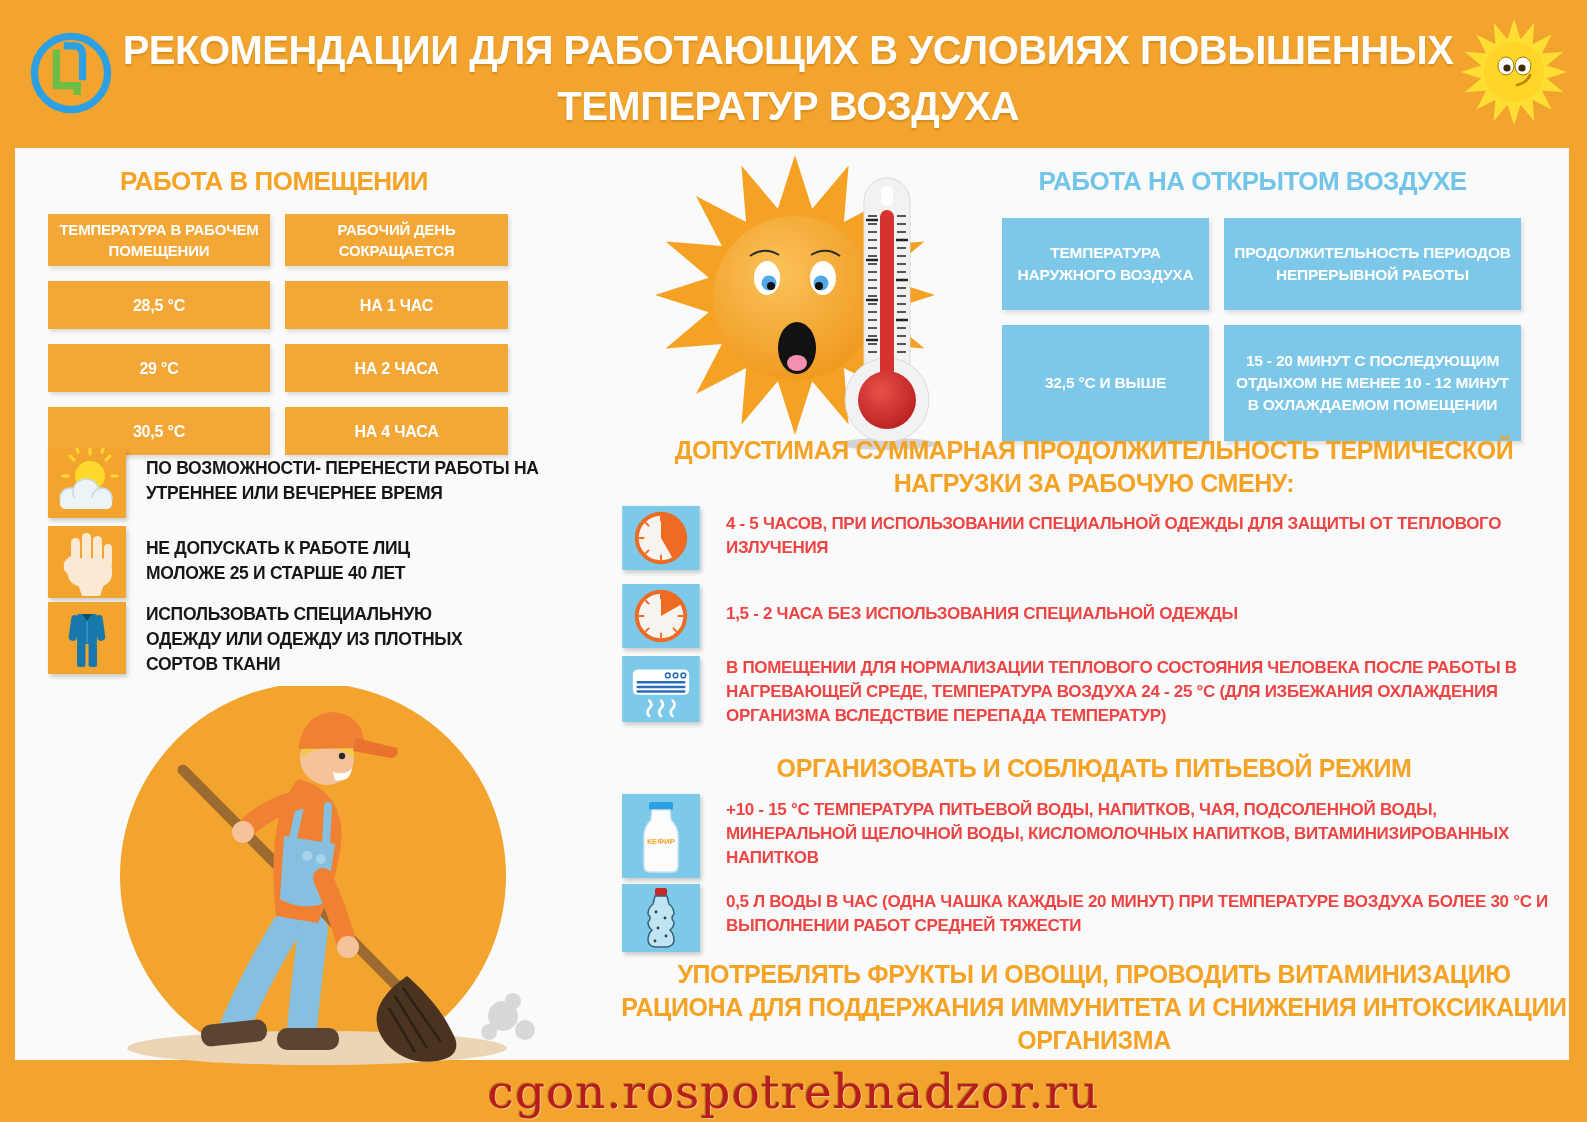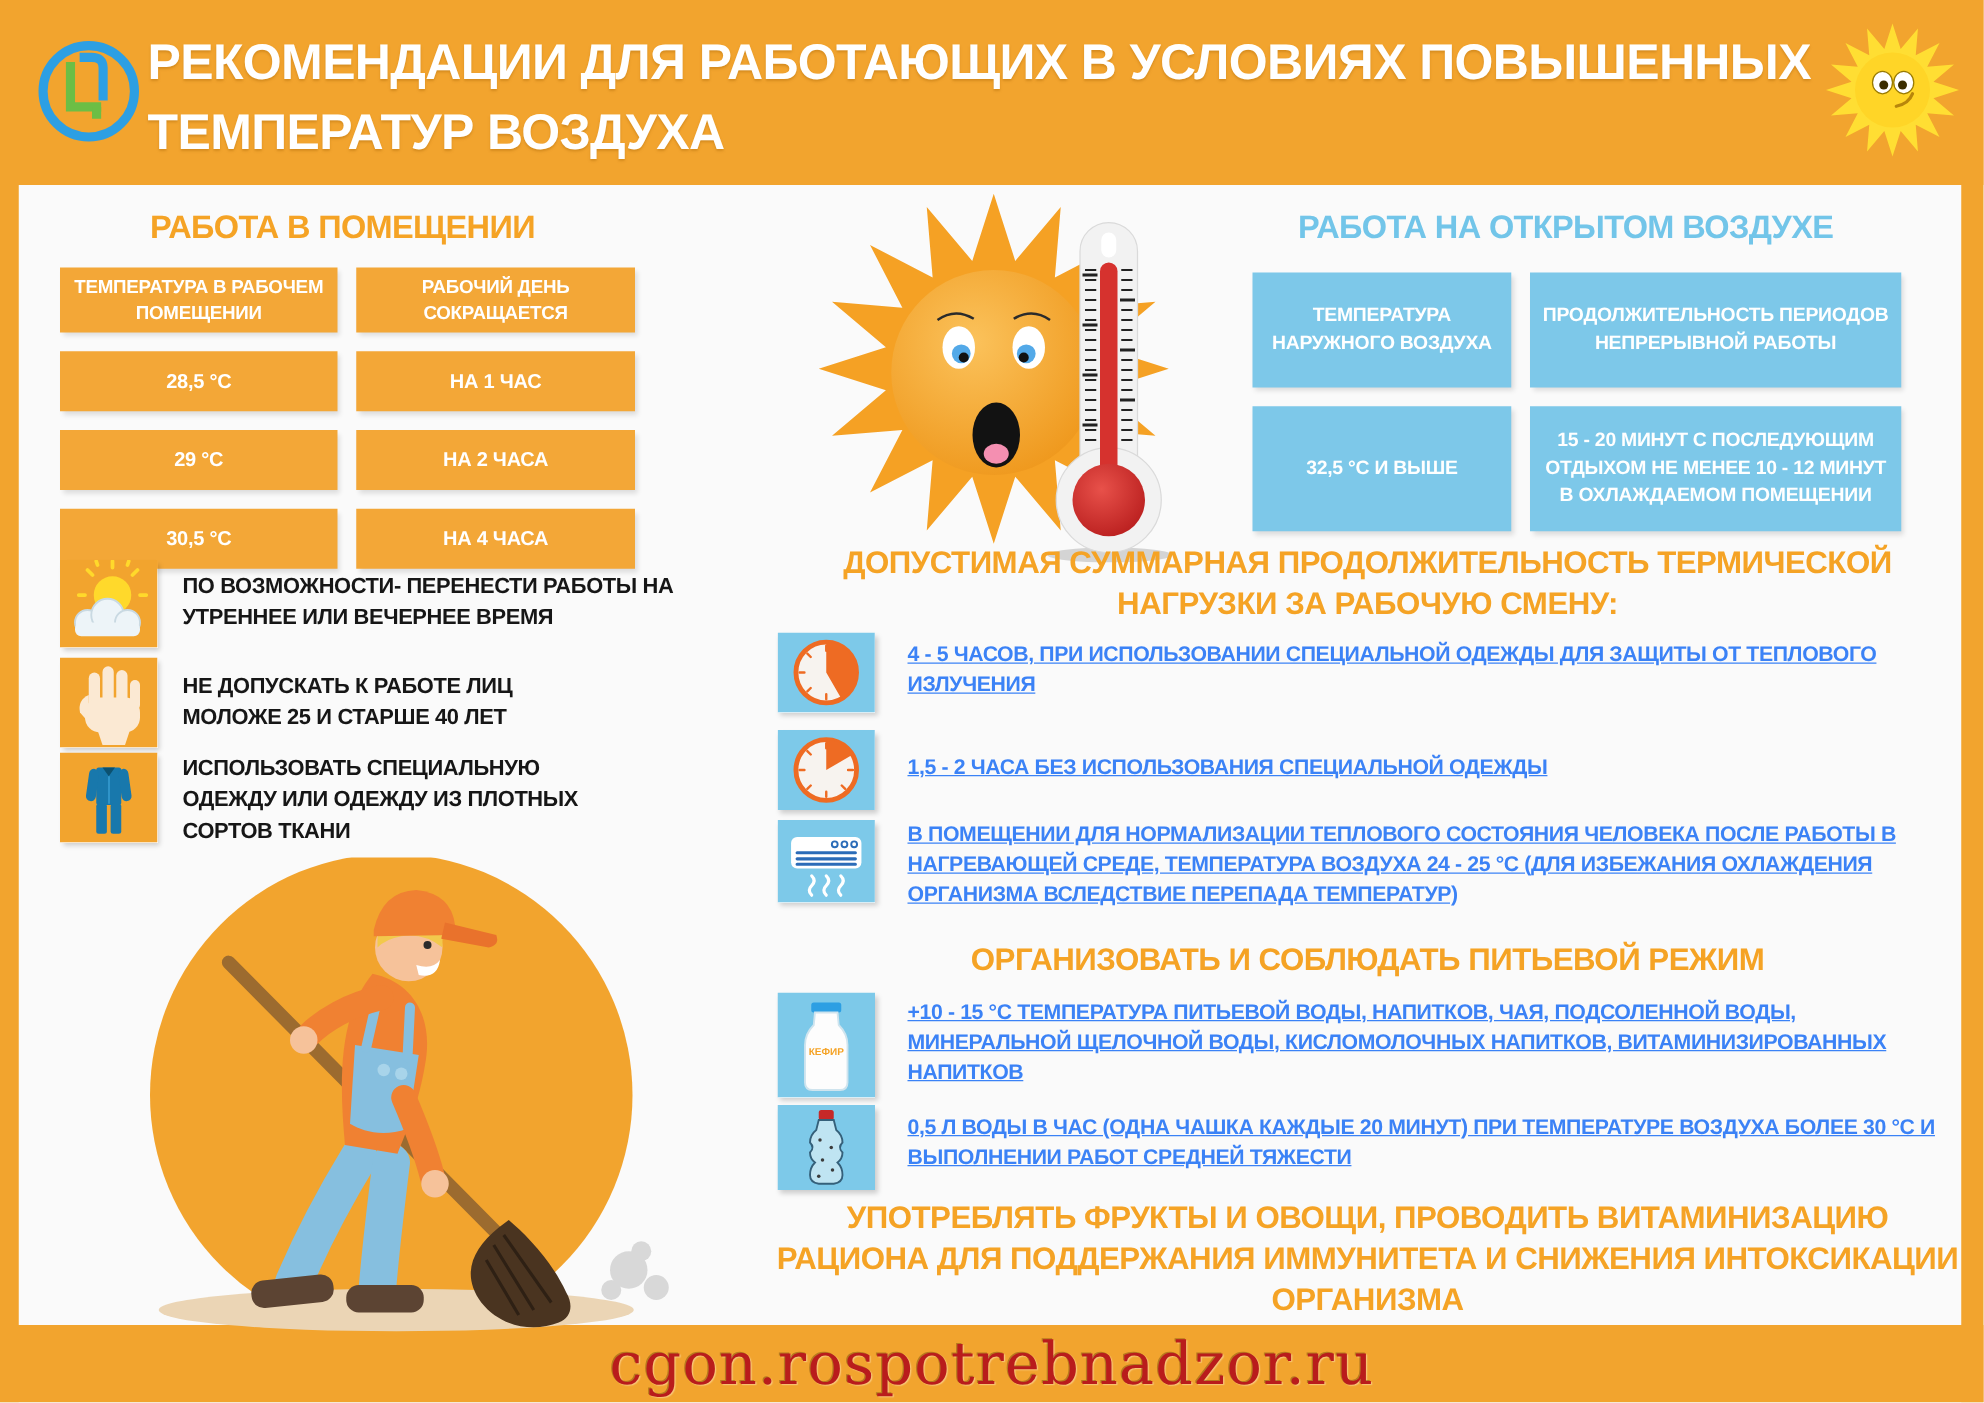--- a/index.html
+++ b/index.html
@@ -10,62 +10,62 @@
   
   .band-top    { position:absolute; left:0; top:0; width:1587px; height:148px; background:#F2A42E; z-index:2; }
   .band-bottom { position:absolute; left:0; top:1060px; width:1587px; height:62px; background:#F2A42E; z-index:3; }
   .band-left   { position:absolute; left:0; top:0; width:15px; height:1122px; background:#F2A42E; z-index:1; }
   .band-right  { position:absolute; right:0; top:0; width:18px; height:1122px; background:#F2A42E; z-index:1; }
 
   .logo { position:absolute; left:24px; top:26px; width:94px; height:94px; z-index:4; }
   .corner-sun { position:absolute; right:18px; top:16px; width:110px; height:112px; z-index:4; }
 
   .main-title { position:absolute; left:118px; top:22px; width:1340px; z-index:4;
-    color:#ffffff; font-weight:bold; font-size:40px; line-height:56px; 
+    color:#ffffff; font-weight:bold; font-size:40px; line-height:56px; text-align:center;
     letter-spacing:-0.5px; text-shadow:0 2px 2px rgba(160,95,0,0.35); }
 
   .h2 { position:absolute; font-weight:bold; font-size:26px; letter-spacing:-0.5px; text-align:center; z-index:2;}
   .indoor-title  { left:48px;  top:166px; width:452px; color:#F5A325; }
   .outdoor-title { left:990px; top:166px; width:525px; color:#72C5E9; }
 
   .tbl { position:absolute; display:grid; gap:15px; z-index:2; }
   .indoor-tbl  { left:48px;  top:214px; grid-template-columns:222px 223px; grid-auto-rows:auto; }
   .outdoor-tbl { left:1002px; top:218px; grid-template-columns:207px 297px; }
   .cell { display:flex; align-items:center; justify-content:center; text-align:center;
           color:#ffffff; font-weight:bold; padding:6px 10px; letter-spacing:-0.2px;
           box-shadow:2px 3px 4px rgba(0,0,0,0.12); }
   .cell.orange { background:#F3A737; }
   .cell.blue   { background:#7DC8E9; }
   .indoor-tbl .cell { font-size:16px; line-height:21px; height:48px; }
   .indoor-tbl .cell.hdr { font-size:15px; height:52px; }
   .outdoor-tbl .cell { font-size:15.5px; line-height:22px; }
   .outdoor-tbl .cell.hdr { height:92px; }
-  .outdoor-tbl .cell.data { height:100px; }
+  .outdoor-tbl .cell.data { height:116px; }
 
   .sun-thermo { position:absolute; left:630px; top:150px; width:340px; height:300px; z-index:2; }
 
   .tip { position:absolute; left:48px; display:flex; gap:20px; z-index:2; }
   .tip1 { top:448px; } .tip2 { top:526px; } .tip3 { top:602px; }
   .tip .txt { font-size:17.5px; font-weight:bold; color:#161616; line-height:25px; letter-spacing:-0.3px; }
   .tip1 .txt { width:440px; padding-top:8px; }
   .tip2 .txt { width:330px; padding-top:10px; }
   .tip3 .txt { width:360px; padding-top:0; }
   .sq-icon { flex:0 0 auto; box-shadow:2px 3px 4px rgba(0,0,0,0.18); }
 
   .worker { position:absolute; left:55px; top:686px; width:530px; height:395px; z-index:5; }
 
   .big-h { position:absolute; left:618px; width:952px; text-align:center; color:#F5A325;
            font-weight:bold; font-size:25px; line-height:33px; letter-spacing:-0.4px; z-index:2; }
   .thermal-title { top:434px; }
   .drink-title   { top:752px; }
   .fruits-title  { top:958px; }
 
   .ritem { position:absolute; left:622px; display:flex; gap:26px; z-index:2; }
-  .ritem .txt { font-size:17px; font-weight:bold; color:#3b82f6; line-height:24px;
-                letter-spacing:-0.3px; width:846px;text-decoration:underline; }
+  .ritem .txt { font-size:17px; font-weight:bold; color:#ef4444; line-height:24px;
+                letter-spacing:-0.3px; width:846px; }
   .t-item1 { top:506px; } .t-item1 .txt { padding-top:6px; }
   .t-item2 { top:584px; } .t-item2 .txt { padding-top:18px; }
   .t-item3 { top:656px;justify-content:space-between; } .t-item3 .txt { padding-top:0; }
   .d-item1 { top:794px; } .d-item1 .txt { padding-top:4px; }
   .d-item2 { top:884px; } .d-item2 .txt { padding-top:6px; }
 
   .watermark { position:absolute; left:0; top:1060px; width:1587px; height:62px; z-index:4;
     display:flex; align-items:center; justify-content:center;
     font-family:"DejaVu Serif","Liberation Serif",serif; font-size:47px; color:#b91c1c;
     text-shadow:-1px -1px 0 rgba(110,70,10,0.45), 1px 1px 1px rgba(255,235,200,0.5);

